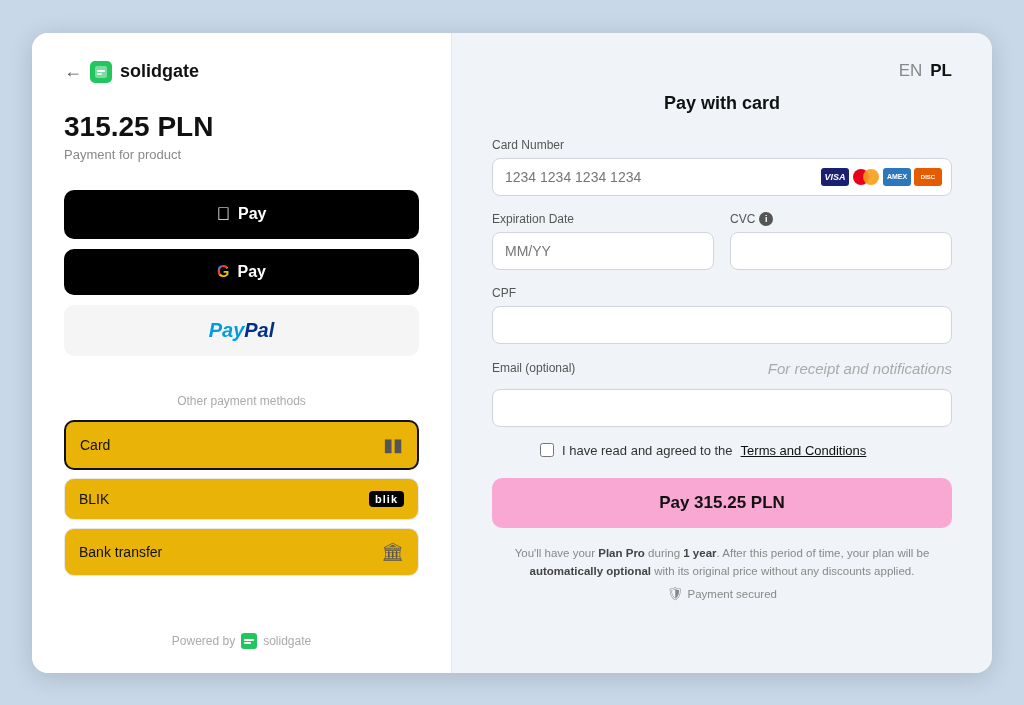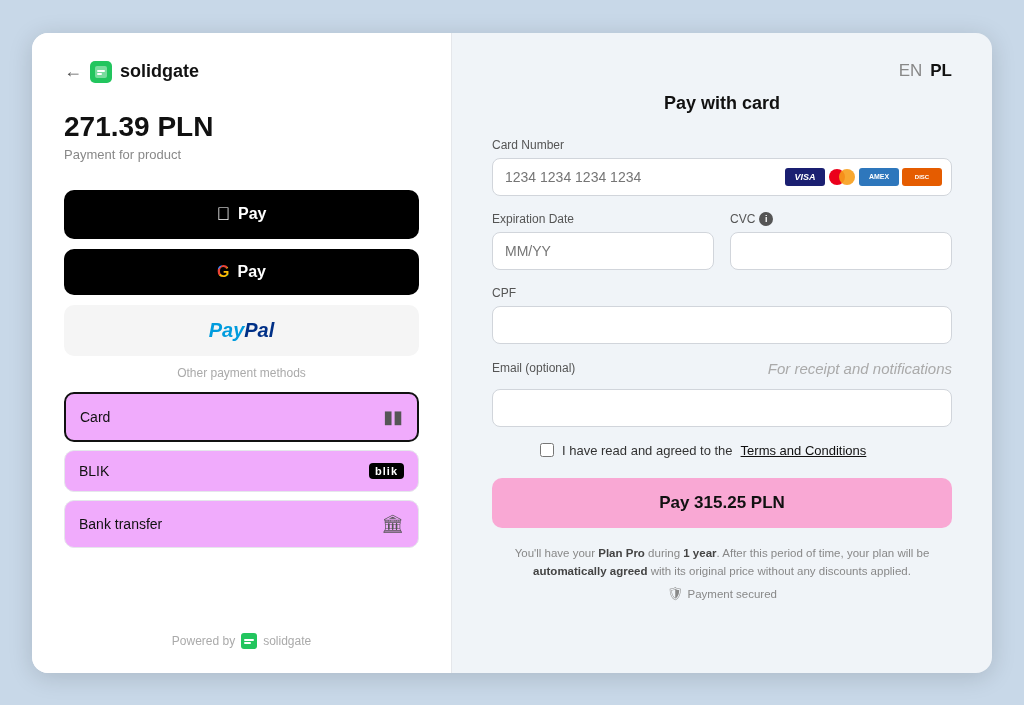--- a/index.html
+++ b/index.html
@@ -95,32 +95,32 @@
       font-size: 20px;
       font-style: italic;
       align-items: center;
     }
     .paypal-btn span.pp-blue { color: #009cde; font-style: italic; font-weight: 700; }
     .paypal-btn span.pp-dark { color: #003087; font-style: italic; font-weight: 700; }
     .other-methods-label {
       text-align: center;
       font-size: 12px;
       color: #aaa;
-      margin: 0 0 12px;
+      margin: 28px 0 12px;
     }
     .method-item {
       display: flex;
       align-items: center;
       justify-content: space-between;
       padding: 12px 14px;
       border: 1.5px solid #e5e7eb;
       border-radius: 10px;
       margin-bottom: 8px;
       cursor: pointer;
-      background: #f0abfc;
+      background: #eab308;
       font-size: 14px;
       color: #111;
     }
     .method-item.selected {
       border-color: #111;
       border-width: 2px;
     }
     .method-item-label { font-weight: 500; }
     .card-icon { font-size: 18px; color: #555; }
     .blik-badge {
@@ -206,21 +206,21 @@
       background: #fff;
     }
     .card-logos {
       position: absolute;
       right: 10px;
       display: flex;
       gap: 3px;
       align-items: center;
     }
     .card-logo {
-      width: 40px;
+      width: 28px;
       height: 18px;
       border-radius: 3px;
       display: flex;
       align-items: center;
       justify-content: center;
       font-size: 8px;
       font-weight: 700;
     }
     .visa-logo { background: #1a1f71; color: #fff; font-style: italic; font-size: 9px; }
     .mc-logo { position: relative; width: 28px; height: 18px; }
@@ -325,21 +325,21 @@
       <div class="logo-icon">
         <svg viewBox="0 0 14 14" fill="white">
           <rect x="1" y="1" width="12" height="12" rx="2" fill="white" opacity="0.4"></rect>
           <rect x="3" y="5" width="8" height="2" rx="1" fill="white"></rect>
           <rect x="3" y="8" width="5" height="2" rx="1" fill="white"></rect>
         </svg>
       </div>
       <span class="brand-name">solidgate</span>
     </div>
 
-    <div class="amount">271.39 PLN</div>
+    <div class="amount">315.25 PLN</div>
     <div class="product-label">Payment for product</div>
 
     <button class="pay-btn apple-pay-btn">
       <span class="apple-logo"></span>
       <span>Pay</span>
     </button>
 
     <button class="pay-btn google-pay-btn">
       <span class="g-letter">G</span>
       <span>Pay</span>
@@ -435,20 +435,20 @@
 
     <div class="checkbox-row">
       <input type="checkbox" style="">
       <span>I have read and agreed to the</span>
       <span class="terms-link">Terms and Conditions</span>
     </div>
 
     <button class="pay-main-btn">Pay 315.25 PLN</button>
 
     <div class="footer-note">
-      You'll have your <strong>Plan Pro</strong> during <strong>1 year</strong>. After this period of time, your plan will be <strong>automatically agreed</strong> with its original price without any discounts applied.
+      You'll have your <strong>Plan Pro</strong> during <strong>1 year</strong>. After this period of time, your plan will be <strong>automatically optional</strong> with its original price without any discounts applied.
       <div class="secure-badge">
         <span class="shield-icon">🛡</span>
         <span>Payment secured</span>
       </div>
     </div>
   </div>
 </div>
 
 </body></html>

